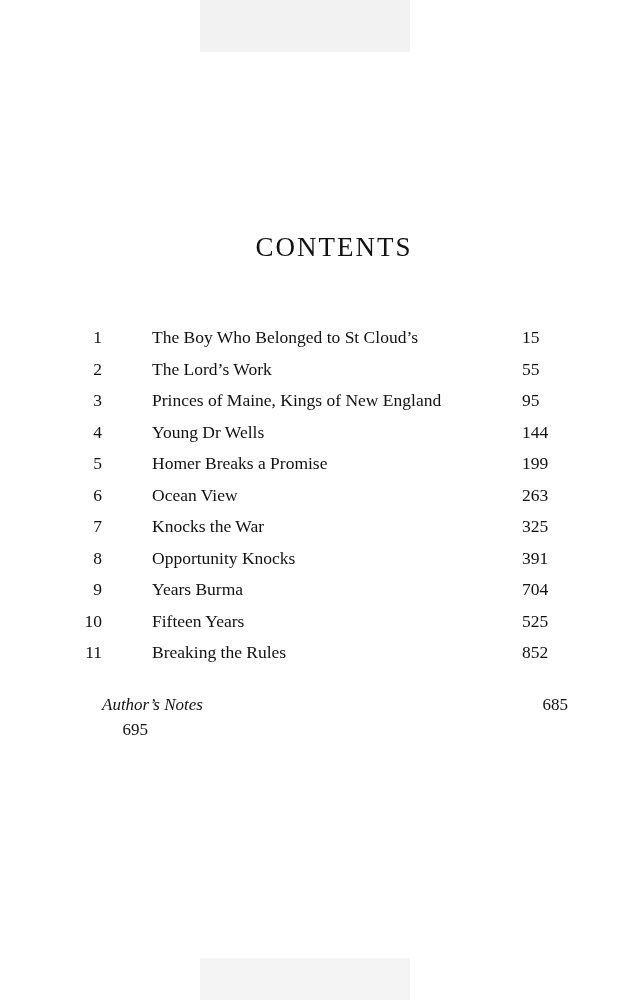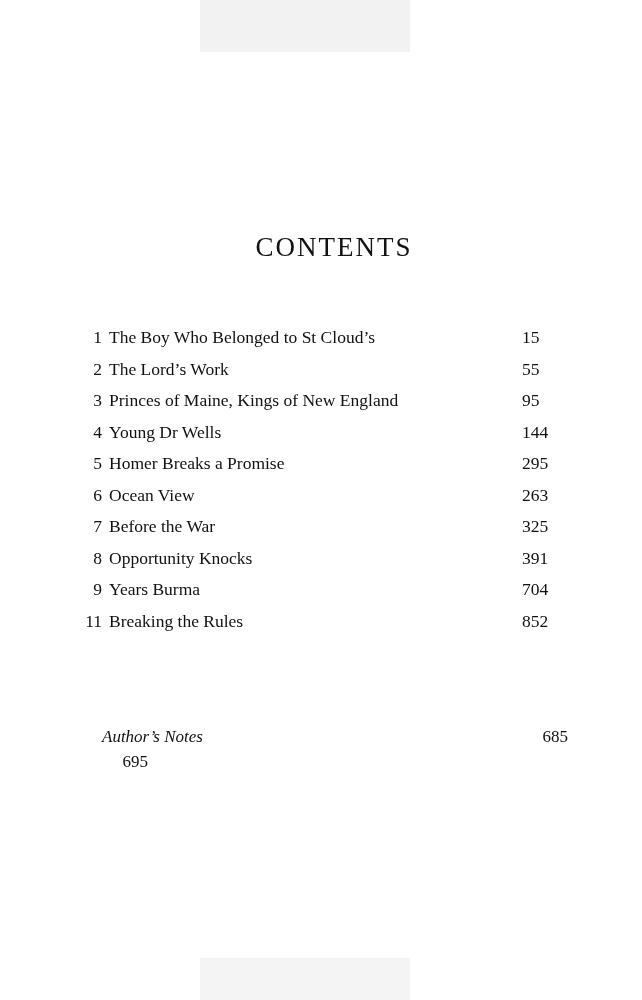--- a/index.html
+++ b/index.html
@@ -64,28 +64,29 @@
   }
   .toc-num {
     width: 34px;
     text-align: right;
     padding-right: 7px;
     flex: none;
   }
   .toc-label {
     flex: 1 1 auto;
     white-space: nowrap;
+    margin-left: 43px;
   }
   .toc-page {
     width: 46px;
     flex: none;
   }
   .backmatter {
     position: absolute;
-    top: 712px;
+    top: 680px;
     left: 68px;
     width: 500px;
   }
   .back-row {
     display: flex;
     align-items: baseline;
     height: 25px;
     font-size: 17px;
     line-height: 25px;
   }
@@ -137,47 +138,52 @@
 
     <div class="toc-row">
       <span class="toc-num">4</span>
       <span class="toc-label">Young Dr Wells</span>
       <span class="toc-page">144</span>
     </div>
 
     <div class="toc-row">
       <span class="toc-num">5</span>
       <span class="toc-label">Homer Breaks a Promise</span>
-      <span class="toc-page">295</span>
+      <span class="toc-page">199</span>
     </div>
 
     <div class="toc-row">
       <span class="toc-num">6</span>
       <span class="toc-label">Ocean View</span>
       <span class="toc-page">263</span>
     </div>
 
     <div class="toc-row">
       <span class="toc-num">7</span>
-      <span class="toc-label">Before the War</span>
+      <span class="toc-label">Knocks the War</span>
       <span class="toc-page">325</span>
     </div>
 
     <div class="toc-row">
       <span class="toc-num">8</span>
       <span class="toc-label">Opportunity Knocks</span>
       <span class="toc-page">391</span>
     </div>
 
     <div class="toc-row">
       <span class="toc-num">9</span>
       <span class="toc-label">Years Burma</span>
       <span class="toc-page">704</span>
     </div>
 
+    <div class="toc-row">
+      <span class="toc-num">10</span>
+      <span class="toc-label">Fifteen Years</span>
+      <span class="toc-page">525</span>
+    </div>
 
     <div class="toc-row">
       <span class="toc-num">11</span>
       <span class="toc-label">Breaking the Rules</span>
       <span class="toc-page">852</span>
     </div>
 
   </div>
 
   <div class="backmatter">

